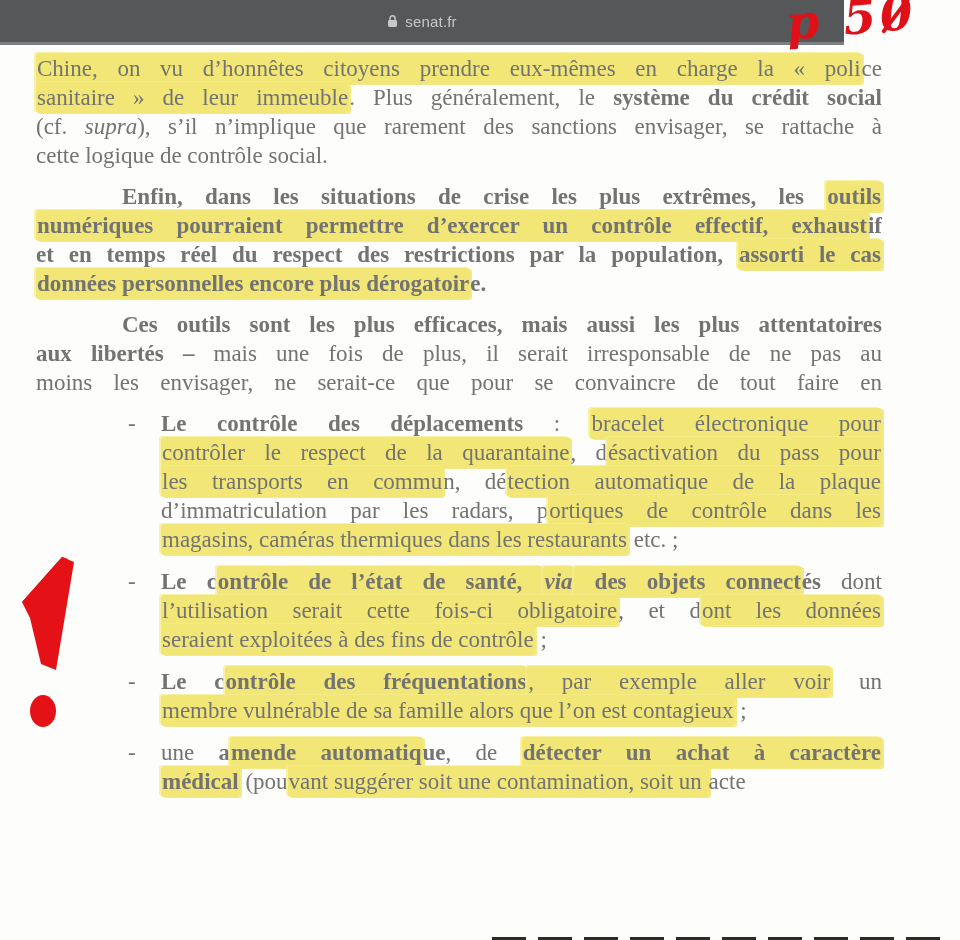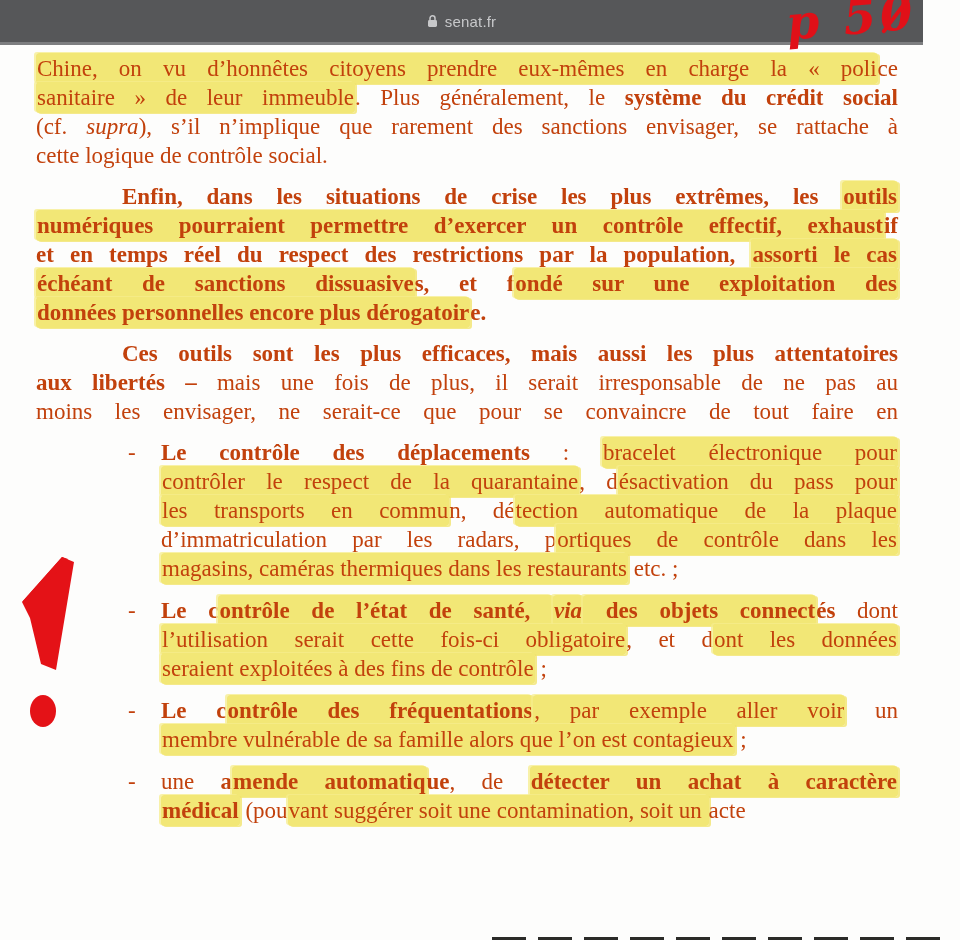--- a/index.html
+++ b/index.html
@@ -3,21 +3,21 @@
 <meta charset="utf-8">
 <style>
   html,body{margin:0;padding:0;}
   body{
     width:960px;height:940px;position:relative;overflow:hidden;
     background:#fdfdfc;
     font-family:"Liberation Serif", serif;
   }
   
   .topbar{
-    position:absolute;top:0;left:0;width:923px;height:45px;
+    position:absolute;top:0;left:0;width:844px;height:45px;
     background:#565759;border-bottom:3px solid #7d7e80;box-sizing:border-box;
     display:flex;align-items:center;justify-content:center;gap:7px;
   }
   .url{
     color:#c7c8ca;font-family:"Liberation Sans", sans-serif;font-size:15px;letter-spacing:.2px;
   }
   .lock{display:inline-flex;}
   
   .pagenote{
     position:absolute;left:786px;top:-10px;z-index:5;
@@ -26,22 +26,22 @@
   }
   .pagenote .zero{position:relative;display:inline-block;}
   .pagenote .zero::after{
     content:"";position:absolute;left:-18%;top:46%;width:135%;height:4px;
     background:#e01018;transform:rotate(-48deg);border-radius:2px;
   }
   .exclaim{position:absolute;left:16px;top:548px;z-index:5;}
   
   .content{
     position:absolute;top:44px;left:0;width:960px;box-sizing:border-box;
-    padding:10px 62px 0 36px;
-    color:#c2410c;font-size:23px;line-height:29px;
+    padding:10px 78px 0 36px;
+    color:#737373;font-size:23px;line-height:29px;
   }
   .line{text-align:justify;text-align-last:justify;}
   .line.end{text-align-last:left;}
   .para{margin-bottom:12px;}
   .para.indent .line:first-child{text-indent:86px;}
   .bullet{display:flex;margin-bottom:13px;}
   .bullet .marker{flex:0 0 125px;box-sizing:border-box;padding-left:92px;}
   .bullet .body{flex:1;min-width:0;}
   .b{font-weight:bold;}
   .i{font-style:italic;margin-top:7px;}
@@ -80,21 +80,20 @@
     <div class="para">
       <div class="line"><span class="h">Chine, on vu d’honnêtes citoyens prendre eux-mêmes en charge la « poli</span><span class="">ce</span></div>
       <div class="line"><span class="h">sanitaire » de leur immeuble</span><span class="">. Plus généralement, le </span><span class="b ">système du crédit social</span></div>
       <div class="line"><span class="">(cf. </span><span class="i ">supra</span><span class="">), s’il n’implique que rarement des sanctions envisager, se rattache à</span></div>
       <div class="line end"><span class="">cette logique de contrôle social.</span></div>
     </div>
     <div class="para indent">
       <div class="line"><span class="b ">Enfin, dans les situations de crise les plus extrêmes, les </span><span class="b h">outils</span></div>
       <div class="line"><span class="b h">numériques pourraient permettre d’exercer un contrôle effectif, exhaust</span><span class="b ">if</span></div>
       <div class="line"><span class="b ">et en temps réel du respect des restrictions par la population, </span><span class="b h">assorti le cas</span></div>
-      <div class="line"><span class="b h">échéant de sanctions dissuasive</span><span class="b ">s, et f</span><span class="b h">ondé sur une exploitation des</span></div>
       <div class="line end"><span class="b h">données personnelles encore plus dérogatoir</span><span class="b ">e.</span></div>
     </div>
     <div class="para indent">
       <div class="line"><span class="b ">Ces outils sont les plus efficaces, mais aussi les plus attentatoires</span></div>
       <div class="line"><span class="b ">aux libertés – </span><span class="">mais une fois de plus, il serait irresponsable de ne pas au</span></div>
       <div class="line"><span class="">moins les envisager, ne serait-ce que pour se convaincre de tout faire en</span></div>
     </div>
     <div class="bullet">
       <span class="marker">-</span>
       <div class="body">

